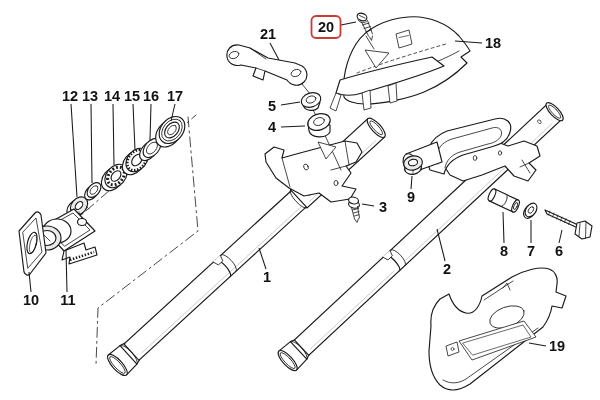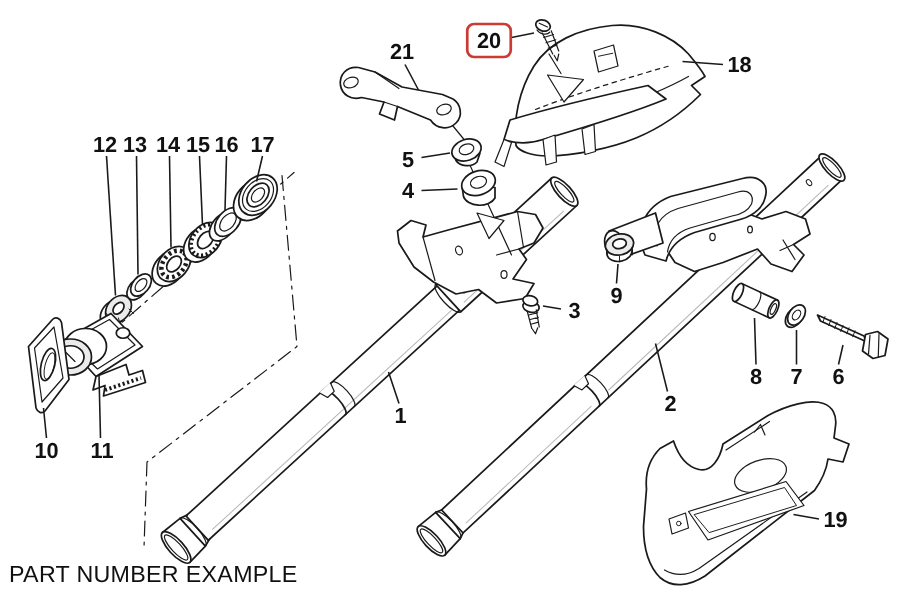--- a/index.html
+++ b/index.html
@@ -284,14 +284,13 @@
         <line x1="546" y1="346" x2="529" y2="343" stroke="#1a1a1a" stroke-width="1.05"></line>
         <text x="557" y="351.2" class="callout">19</text>
         <line x1="341" y1="25" x2="356" y2="22" stroke="#1a1a1a" stroke-width="1.05"></line>
         <rect x="311.5" y="16" width="29" height="22" rx="4.5" fill="none" stroke="#cc3b33" stroke-width="1.8"></rect>
         <text x="326" y="32.2" class="callout">20</text>
         <line x1="270" y1="43" x2="279" y2="60" stroke="#1a1a1a" stroke-width="1.05"></line>
         <text x="268" y="39.2" class="callout">21</text>
       </g>
 </svg>
 
-<div id="caption">PART NUMBER EXAMPLE</div>
 </div>
 
 </body></html>

